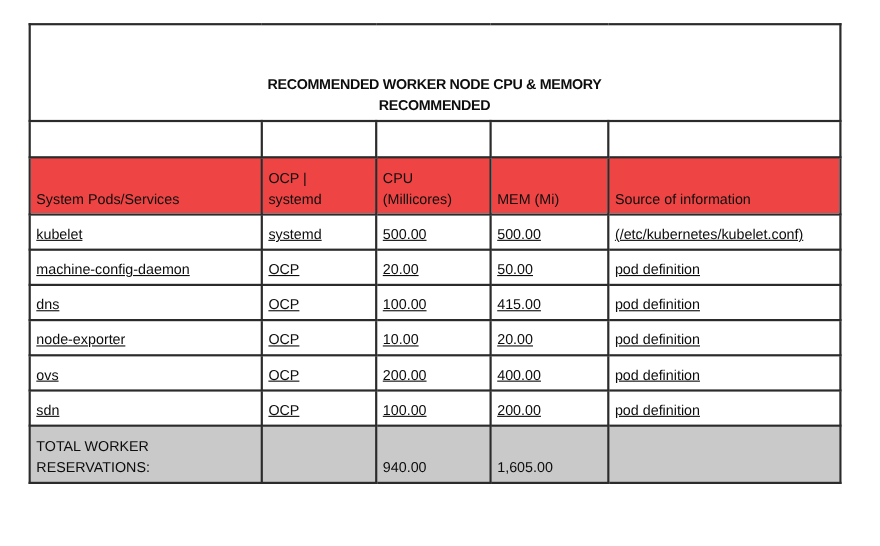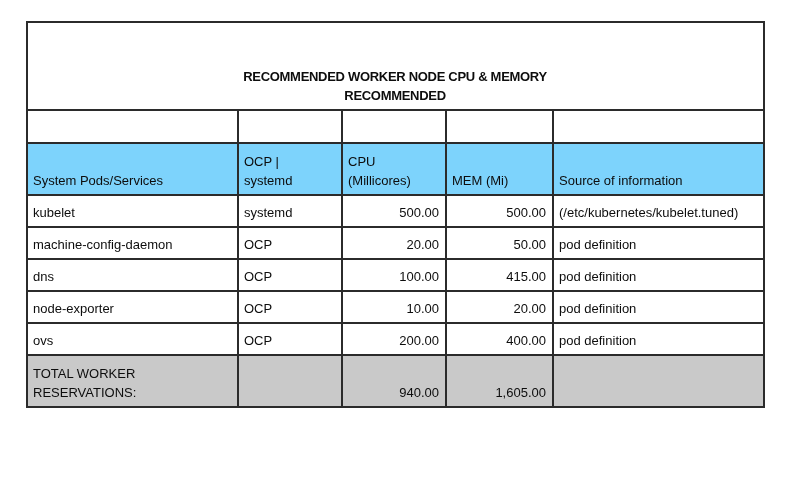--- a/index.html
+++ b/index.html
@@ -39,27 +39,27 @@
     font-weight: bold;
     font-size: 29px;
     line-height: 42px;
     letter-spacing: -0.3px;
     white-space: normal;
     padding: 0 4px;
   }
   .title-line { display: block; }
   tr.spacer-row td { height: 25px; }
   tr.header-row td {
-    background: #7dd3fc;
+    background: #ef4444;
     height: 44px;
     vertical-align: bottom;
   }
   .hdr-line { display: block; }
-  tr.data-row td { height: 24px; }
-  td.c-num { text-align: right; padding-right: 7px; }
+  tr.data-row td { height: 24px; text-decoration: underline; }
+  td.c-num { padding-right: 7px; }
   tr.total-row td {
     background: #c9c9c9;
     height: 44px;
     vertical-align: bottom;
   }
   .total-line { display: block; }
 </style>
 </head>
 <body>
 
@@ -110,21 +110,21 @@
         <span class="hdr-line"></span>
         <span class="hdr-line">Source of information</span>
       </td>
     </tr>
 
     <tr class="data-row">
       <td class="c-name">kubelet</td>
       <td class="c-type">systemd</td>
       <td class="c-num">500.00</td>
       <td class="c-num">500.00</td>
-      <td class="c-src">(/etc/kubernetes/kubelet.tuned)</td>
+      <td class="c-src">(/etc/kubernetes/kubelet.conf)</td>
     </tr>
     <tr class="data-row">
       <td class="c-name">machine-config-daemon</td>
       <td class="c-type">OCP</td>
       <td class="c-num">20.00</td>
       <td class="c-num">50.00</td>
       <td class="c-src">pod definition</td>
     </tr>
     <tr class="data-row">
       <td class="c-name">dns</td>
@@ -140,20 +140,27 @@
       <td class="c-num">20.00</td>
       <td class="c-src">pod definition</td>
     </tr>
     <tr class="data-row">
       <td class="c-name">ovs</td>
       <td class="c-type">OCP</td>
       <td class="c-num">200.00</td>
       <td class="c-num">400.00</td>
       <td class="c-src">pod definition</td>
     </tr>
+    <tr class="data-row">
+      <td class="c-name">sdn</td>
+      <td class="c-type">OCP</td>
+      <td class="c-num">100.00</td>
+      <td class="c-num">200.00</td>
+      <td class="c-src">pod definition</td>
+    </tr>
 
     <tr class="total-row">
       <td>
         <span class="total-line">TOTAL WORKER</span>
         <span class="total-line">RESERVATIONS:</span>
       </td>
       <td></td>
       <td class="c-num">940.00</td>
       <td class="c-num">1,605.00</td>
       <td></td>

